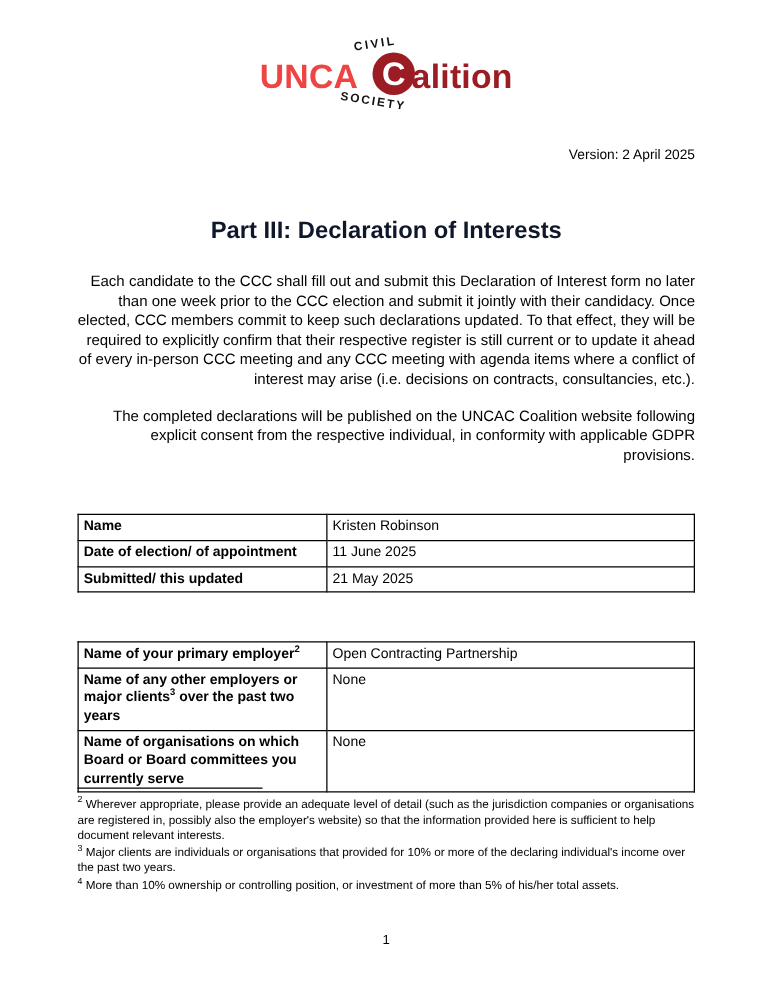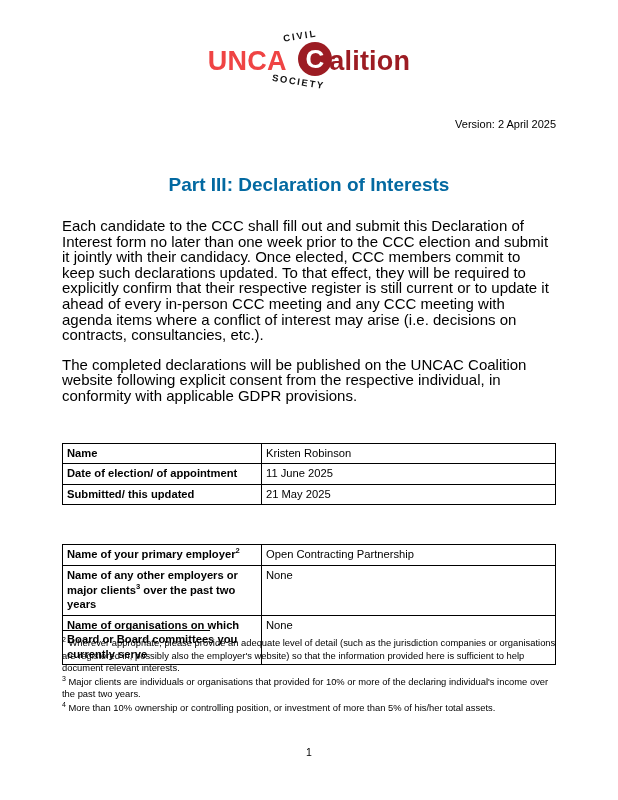--- a/index.html
+++ b/index.html
@@ -92,32 +92,32 @@
     text-align: right;
     font-size: 11px;
     margin-top: 24px;
     margin-bottom: 0;
     color: #000;
   }
 
   
   .doc-title {
     text-align: center;
-    color: #0369a1;
+    color: #0f172a;
     font-size: 19px;
     font-weight: bold;
     margin-top: 44px;
     margin-bottom: 22px;
   }
 
   
   .para {
-    font-size: 15px;
+    font-size: 12px;
     line-height: 15.6px;
-    text-align: left;
+    text-align: right;
     margin: 0 0 14px 0;
   }
 
   
   table.form {
     border-collapse: collapse;
     width: 100%;
     margin-bottom: 14px;
     table-layout: fixed;
     margin-top: 39px;

